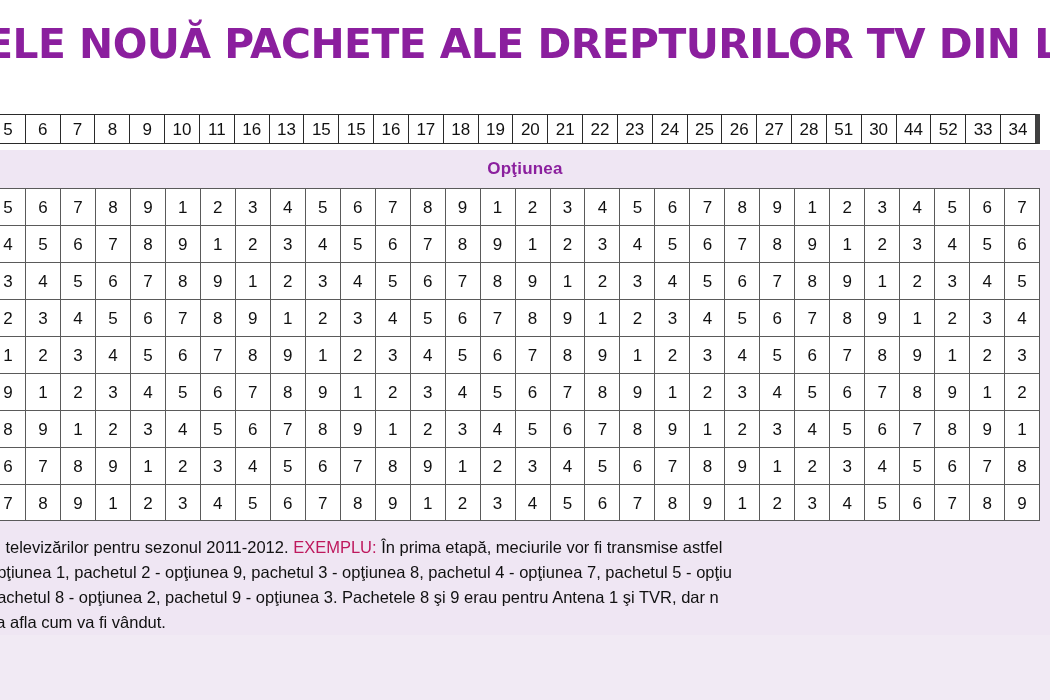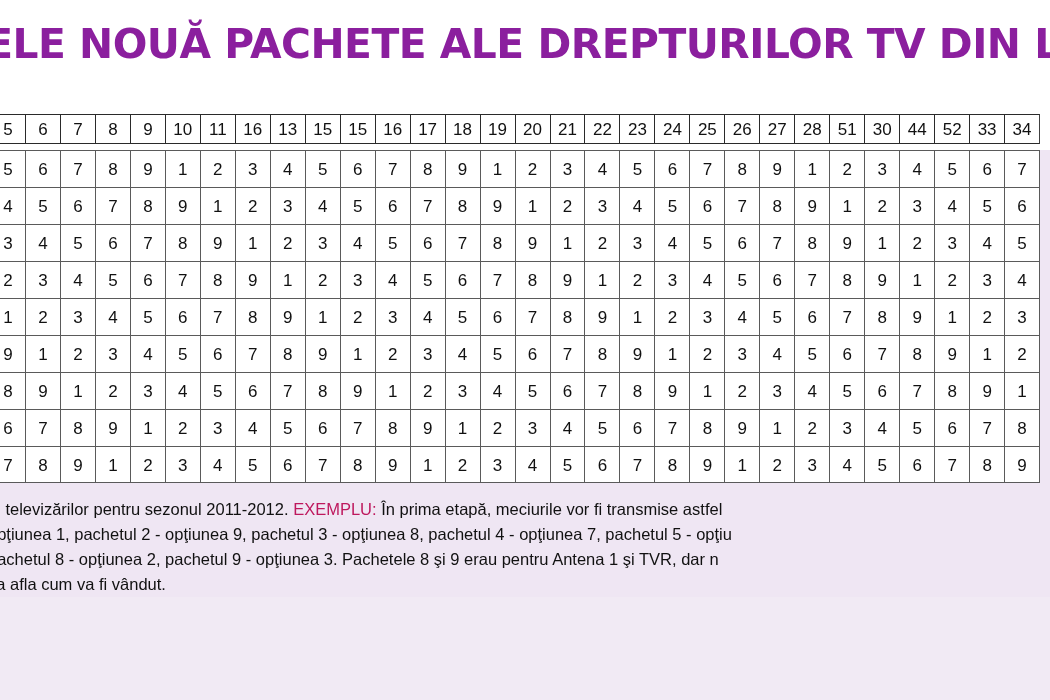--- a/index.html
+++ b/index.html
@@ -57,21 +57,21 @@
     border: 1px solid #2a2a2a;
     border-right: none;
     height: 30px;
     line-height: 30px;
     text-align: center;
     font-size: 17px;
     color: #111;
     background: #ffffff;
     box-sizing: border-box;
   }
-  .etape-cell:last-child { border-right: 1px solid #404040; }
+  .etape-cell:last-child { border-right: 5px solid #404040; }
 
   
   .optiunea-band {
     background: #efe6f3;
     height: 38px;
     display: flex;
     align-items: center;
     justify-content: center;
   }
   .optiunea-label {
@@ -167,20 +167,23 @@
         <div class="etape-cell">28</div>
         <div class="etape-cell">51</div>
         <div class="etape-cell">30</div>
         <div class="etape-cell">44</div>
         <div class="etape-cell">52</div>
         <div class="etape-cell">33</div>
         <div class="etape-cell">34</div>
       </div>
   </div>
 
+  <div class="optiunea-band">
+    <div class="optiunea-label">Opţiunea</div>
+  </div>
 
   <div class="grid-wrap">
     <div class="grid" id="grid">
         <div class="grid-row">
           <div class="grid-cell">5</div>
           <div class="grid-cell">6</div>
           <div class="grid-cell">7</div>
           <div class="grid-cell">8</div>
           <div class="grid-cell">9</div>
           <div class="grid-cell">1</div>

